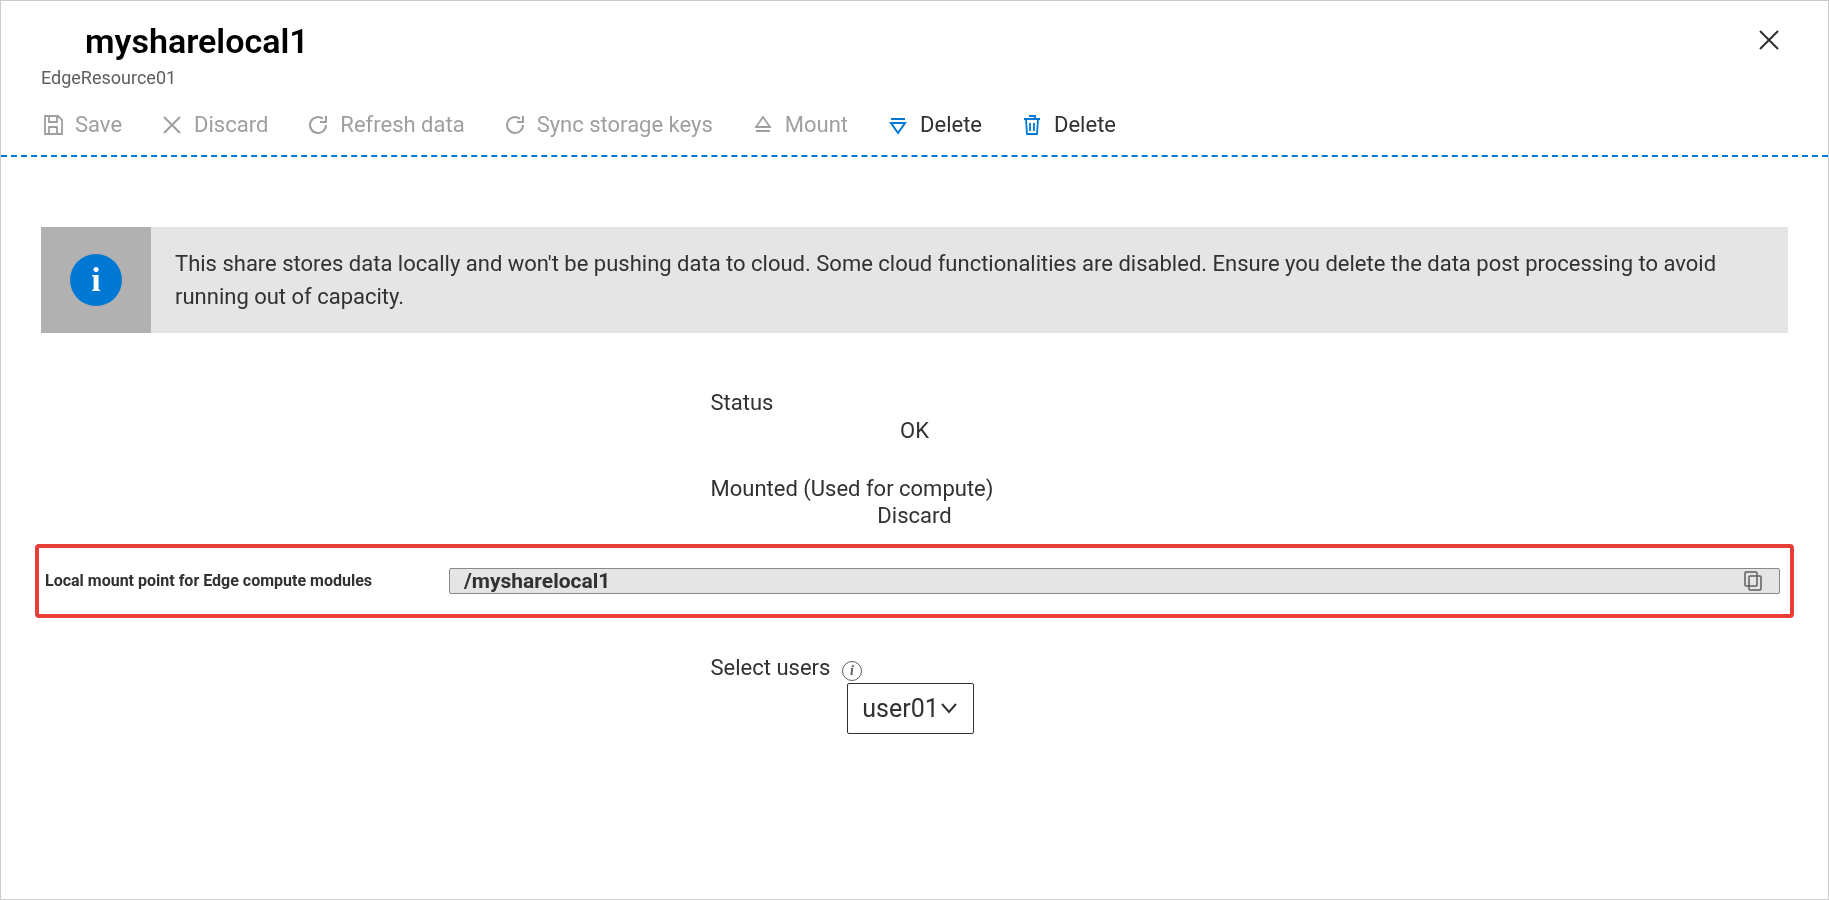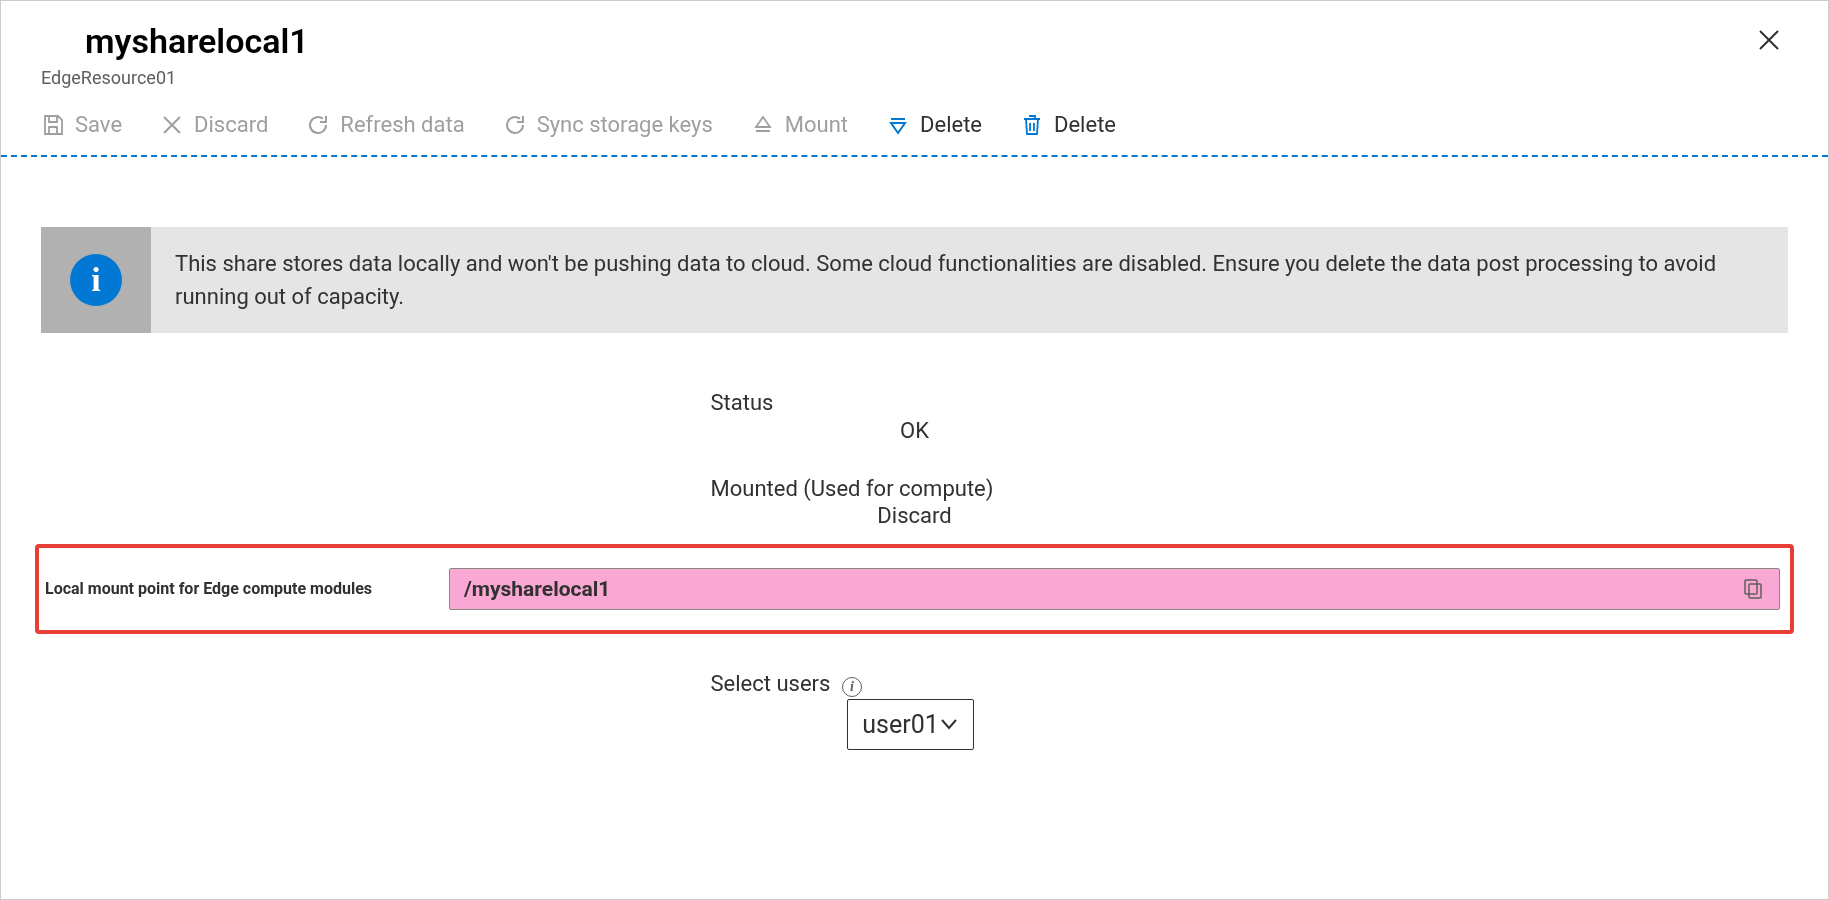--- a/index.html
+++ b/index.html
@@ -106,24 +106,24 @@
       padding: 20px 2px;
       display:flex;
       align-items:center;
       font-weight:bold;
     }
     .highlight-row .prop-label { width: 408px; padding-left:4px; }
     .readonly-field {
       flex:1;
       display:flex;
       align-items:center;
-      background:#f9a8d4;
+      background:#e5e5e5;
       border:1px solid #8a8886;
       border-radius:2px;
-      padding: 8px 14px;
+      padding: 0 14px;
       font-size: 21px;
       color:#323130;
       margin-right: 8px;
     }
     .readonly-field .ro-value { flex:1; }
     .copy-icon { width:22px; height:22px; color:#605e5c; cursor:pointer; }
     .select-wrap {
       flex:1;
       display:flex;
       align-items:center;

